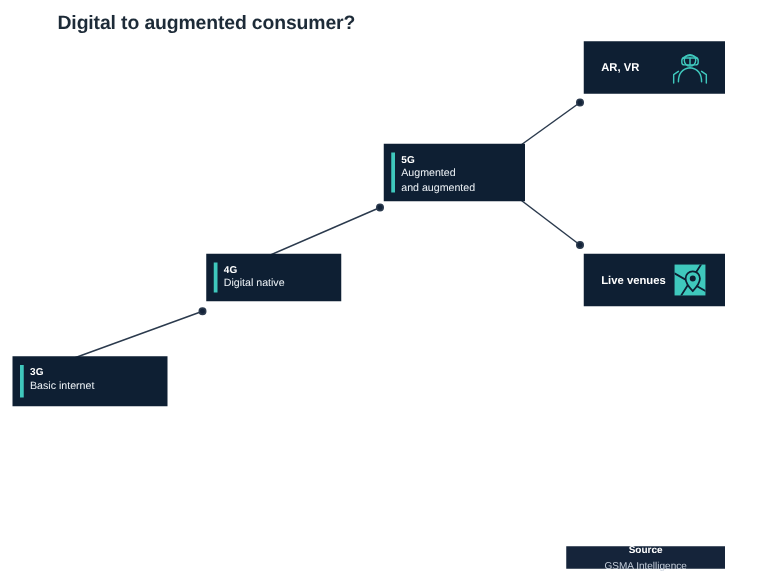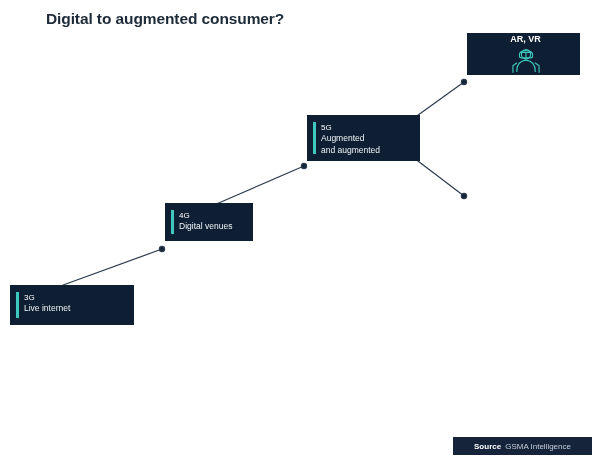--- a/index.html
+++ b/index.html
@@ -54,21 +54,21 @@
   .stage .accent {
     position: absolute;
     left: 6px;
     top: 7px;
     bottom: 7px;
     width: 2.5px;
     background: #3fc8bd;
   }
   .stage .gen {
     font-size: 8px;
-    font-weight: 400;
+    font-weight: 700;
     color: #ffffff;
     line-height: 11px;
     letter-spacing: 0.1px;
   }
   .stage .desc {
     font-size: 8.5px;
     font-weight: 400;
     color: #eef3f7;
     line-height: 11.5px;
   }
@@ -92,27 +92,28 @@
     height: 30px;
     flex: 0 0 auto;
     display: block;
   }
 
   
   #source-badge {
     position: absolute;
     left: 453px;
     top: 437px;
-    width: 139px;
+    width: 127px;
     height: 18px;
     background: #15243a;
     display: flex;
     align-items: center;
     justify-content: center;
     gap: 4px;
+    flex-direction: column;
   }
   #source-badge .src-word {
     font-size: 8px;
     font-weight: 700;
     color: #ffffff;
   }
   #source-badge .src-name {
     font-size: 8px;
     font-weight: 400;
     color: #c6cfdb;
@@ -137,55 +138,76 @@
       <circle cx="464" cy="82" r="2.6"></circle>
 
       <line x1="414" y1="158" x2="464" y2="196"></line>
       <circle cx="464" cy="196" r="2.6"></circle>
     </g>
   </svg>
 
   <div class="node stage" style="left:10px; top:285px; width:124px; height:40px;">
     <span class="accent"></span>
     <div class="gen">3G</div>
-    <div class="desc">Live internet</div>
-  </div>
-
-  <div class="node stage" style="left:165px; top:203px; width:88px; height:38px;">
+    <div class="desc">Basic internet</div>
+  </div>
+
+  <div class="node stage" style="left:165px; top:203px; width:108px; height:38px;">
     <span class="accent"></span>
     <div class="gen">4G</div>
-    <div class="desc">Digital venues</div>
+    <div class="desc">Digital native</div>
   </div>
 
   <div class="node stage" style="left:307px; top:115px; width:113px; height:46px;">
     <span class="accent"></span>
     <div class="gen">5G</div>
     <div class="desc">Augmented</div>
     <div class="desc">and augmented</div>
   </div>
 
-  <div class="node outcome" style="left:467px; top:33px; width:113px; height:42px;flex-direction:column;">
+  <div class="node outcome" style="left:467px; top:33px; width:113px; height:42px;">
     <span class="olabel">AR, VR</span>
     <svg class="oicon" viewBox="0 0 40 34">
       <g fill="none" stroke="#3fc8bd" stroke-width="1.3" stroke-linejoin="round" stroke-linecap="round">
 
         <circle cx="20" cy="10.5" r="5.2"></circle>
 
         <path d="M13.6 8.2 Q20 4.2 26.4 8.2"></path>
 
         <rect x="12.6" y="8.4" width="14.8" height="6.2" rx="2.2"></rect>
         <line x1="20" y1="8.4" x2="20" y2="14.6"></line>
 
         <path d="M9.5 30 Q9.5 18.5 20 17.2 Q30.5 18.5 30.5 30"></path>
 
         <path d="M9.5 20.5 L5.2 23.5 L5.2 31"></path>
         <path d="M30.5 20.5 L34.8 23.5 L34.8 31"></path>
       </g>
     </svg>
   </div>
 
+  <div class="node outcome" style="left:467px; top:203px; width:113px; height:42px;">
+    <span class="olabel">Live venues</span>
+    <svg class="oicon" viewBox="0 0 34 34">
+      <defs>
+        <clipPath id="mapclip">
+            <rect x="3" y="3" width="28" height="28"></rect>
+          </clipPath>
+      </defs>
+      <rect x="3" y="3" width="28" height="28" fill="#3fc8bd"></rect>
+      <g clip-path="url(#mapclip)" stroke="#0e1f33" stroke-width="1.6" fill="none" stroke-linecap="round">
+
+        <path d="M3 11 L31 27"></path>
+        <path d="M9 31 L27 3"></path>
+      </g>
+      <g clip-path="url(#mapclip)">
+
+        <path d="M19.5 9.2 C23.1 9.2 26 12.1 26 15.7 C26 20.4 19.5 27 19.5 27 C19.5 27 13 20.4 13 15.7 C13 12.1 15.9 9.2 19.5 9.2 Z" fill="#3fc8bd" stroke="#0e1f33" stroke-width="1.6"></path>
+        <circle cx="19.5" cy="15.6" r="2.7" fill="#0e1f33"></circle>
+      </g>
+    </svg>
+  </div>
 
   <div id="source-badge">
     <span class="src-word">Source</span>
     <span class="src-name">GSMA Intelligence</span>
   </div>
 
 </div>
 
 </body></html>

